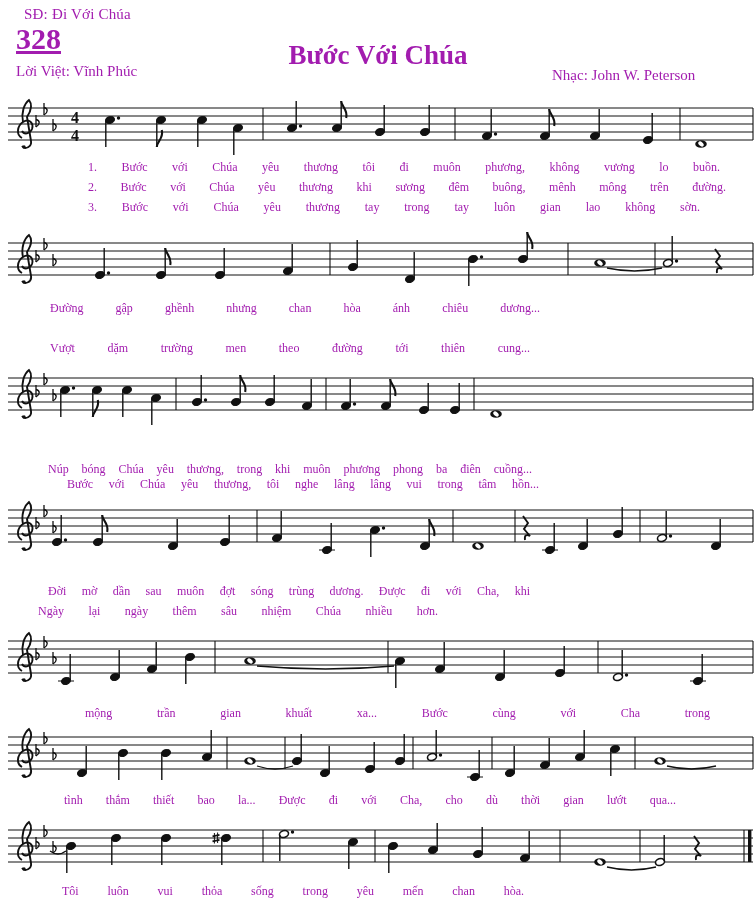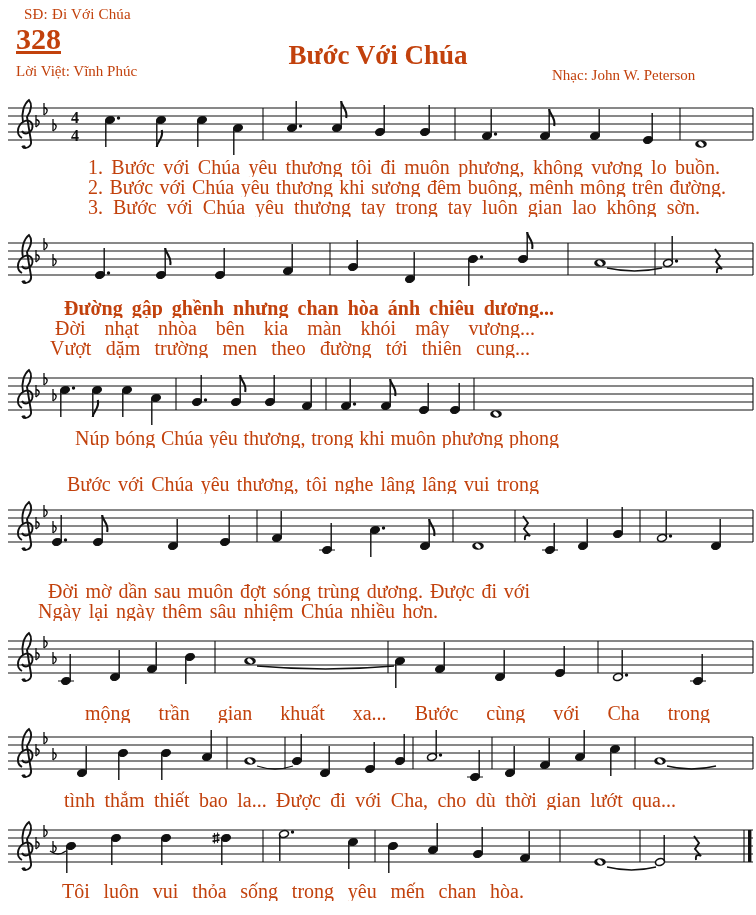--- a/index.html
+++ b/index.html
@@ -1,29 +1,29 @@
 <!DOCTYPE html>
 <html><head>
 <meta charset="utf-8">
 <style>
   html,body{margin:0;padding:0;background:#e8e8e8;}
   #page{
     position:relative;width:756px;height:915px;background:#ffffff;
-    font-family:"Liberation Serif", serif;color:#c2410c;overflow:hidden;
+    font-family:"Liberation Serif", serif;color:#a21caf;overflow:hidden;
     margin:0 auto;
   }
   .hdr{position:absolute;white-space:nowrap;}
   #sd-label{left:24px;top:6px;font-size:15px;letter-spacing:.2px;}
   #hymn-number{left:16px;top:22px;font-size:30px;font-weight:bold;text-decoration:underline;}
   #page-title{left:0;top:40px;width:100%;text-align:center;font-size:27px;font-weight:bold;}
   #lyrics-credit{left:16px;top:63px;font-size:15px;}
   #music-credit{left:552px;top:67px;font-size:15px;}
   #score-svg{position:absolute;left:0;top:0;}
   .lyric-line{
-    position:absolute;font-size:20px;line-height:19px;white-space:nowrap;
+    position:absolute;font-size:12px;line-height:19px;white-space:nowrap;
     text-align:justify;text-align-last:justify;white-space:normal;height:19px;overflow:hidden;
   }
 </style>
 </head>
 <body>
 
 <div id="page">
   <div class="hdr" id="sd-label">SĐ:  Đi Với Chúa</div>
   <div class="hdr" id="hymn-number">328</div>
   <div class="hdr" id="page-title">Bước Với Chúa</div>
@@ -631,23 +631,22 @@
           <line x1="664.2" y1="31" x2="664.2" y2="5" stroke="#111111" stroke-width="1.4"></line>
         </g>
         <path d="M694,6 l5,7 l-4,6 l6,7 q-6,-3 -5,4" stroke="#111111" stroke-width="1.9" fill="none"></path>
         <line x1="744" y1="0" x2="744" y2="32" stroke="#111111" stroke-width="1.1"></line>
         <rect x="748" y="0" width="3.4" height="32" fill="#111111"></rect>
       </g>
     </svg>
 <div class="lyric-line" style="left: 88px; top: 158px; width: 632px;">1. Bước với Chúa yêu thương tôi đi muôn phương, không vương lo buồn.</div>
     <div class="lyric-line" style="left: 88px; top: 178px; width: 638px;">2. Bước với Chúa yêu thương khi sương đêm buông, mênh mông trên đường.</div>
     <div class="lyric-line" style="left: 88px; top: 198px; width: 612px;">3. Bước với Chúa yêu thương tay trong tay luôn gian lao không sờn.</div>
-    <div class="lyric-line" style="left: 64px; top: 299px; width: 490px; font-weight: bold;">Đường gập ghềnh nhưng chan hòa ánh chiêu dương...</div>
-    <div class="lyric-line" style="left: 55px; top: 319px; width: 480px;">Đời nhạt nhòa bên kia màn khói mây vương...</div>
+    <div class="lyric-line" style="left: 50px; top: 299px; width: 490px;">Đường gập ghềnh nhưng chan hòa ánh chiêu dương...</div>
     <div class="lyric-line" style="left: 50px; top: 339px; width: 480px;">Vượt dặm trường men theo đường tới thiên cung...</div>
-    <div class="lyric-line" style="left: 48px; top: 429px; width: 484px; margin-left: 27px;">Núp bóng Chúa yêu thương, trong khi muôn phương phong ba điên cuồng...</div>
+    <div class="lyric-line" style="left: 48px; top: 460px; width: 484px;">Núp bóng Chúa yêu thương, trong khi muôn phương phong ba điên cuồng...</div>
     <div class="lyric-line" style="left: 48px; top: 475px; width: 472px; margin-left: 19px;">Bước với Chúa yêu thương, tôi nghe lâng lâng vui trong tâm hồn...</div>
     <div class="lyric-line" style="left: 48px; top: 582px; width: 482px;">Đời mờ dần sau muôn đợt sóng trùng dương. Được đi với Cha, khi</div>
     <div class="lyric-line" style="left: 38px; top: 602px; width: 400px;">Ngày lại ngày thêm sâu nhiệm Chúa nhiều hơn.</div>
     <div class="lyric-line" style="left: 85px; top: 696px; width: 625px; margin-top: 8px;">mộng trần gian khuất xa... Bước cùng với Cha trong</div>
     <div class="lyric-line" style="left: 64px; top: 791px; width: 612px;">tình thắm thiết bao la... Được đi với Cha, cho dù thời gian lướt qua...</div>
     <div class="lyric-line" style="left: 62px; top: 882px; width: 462px;">Tôi luôn vui thỏa sống trong yêu mến chan hòa.</div>
   </div>
 
 </body></html>

